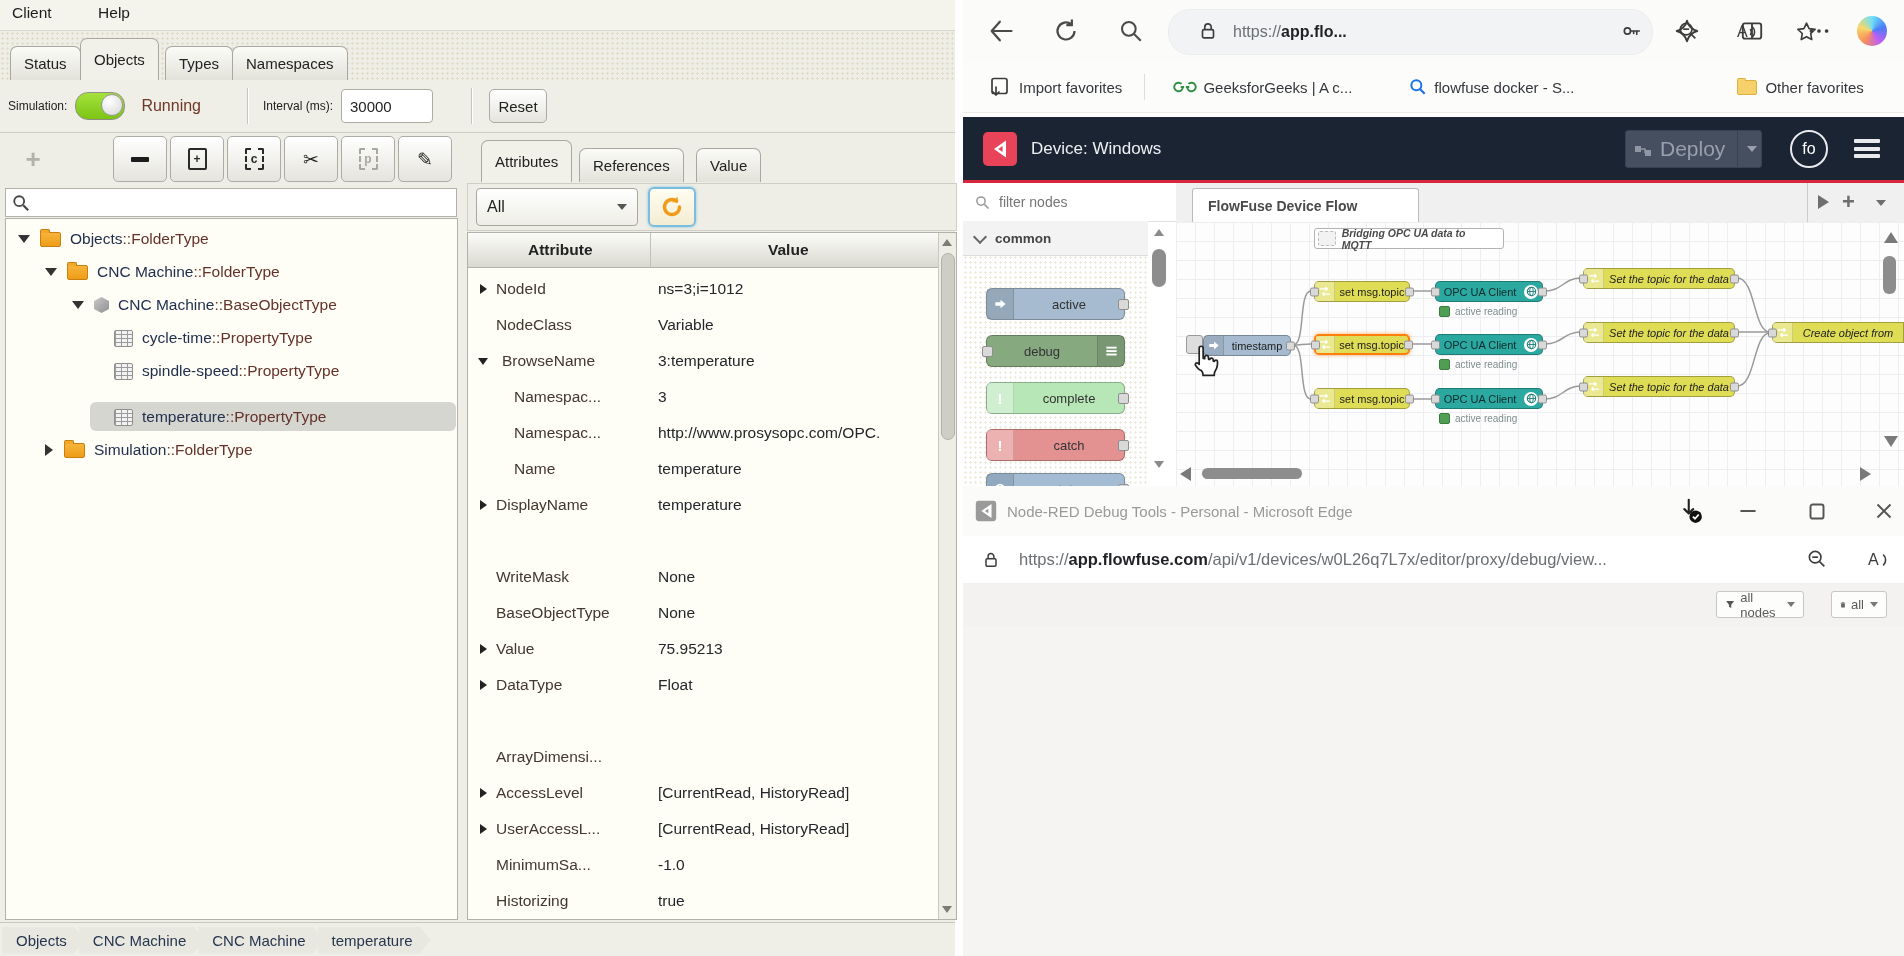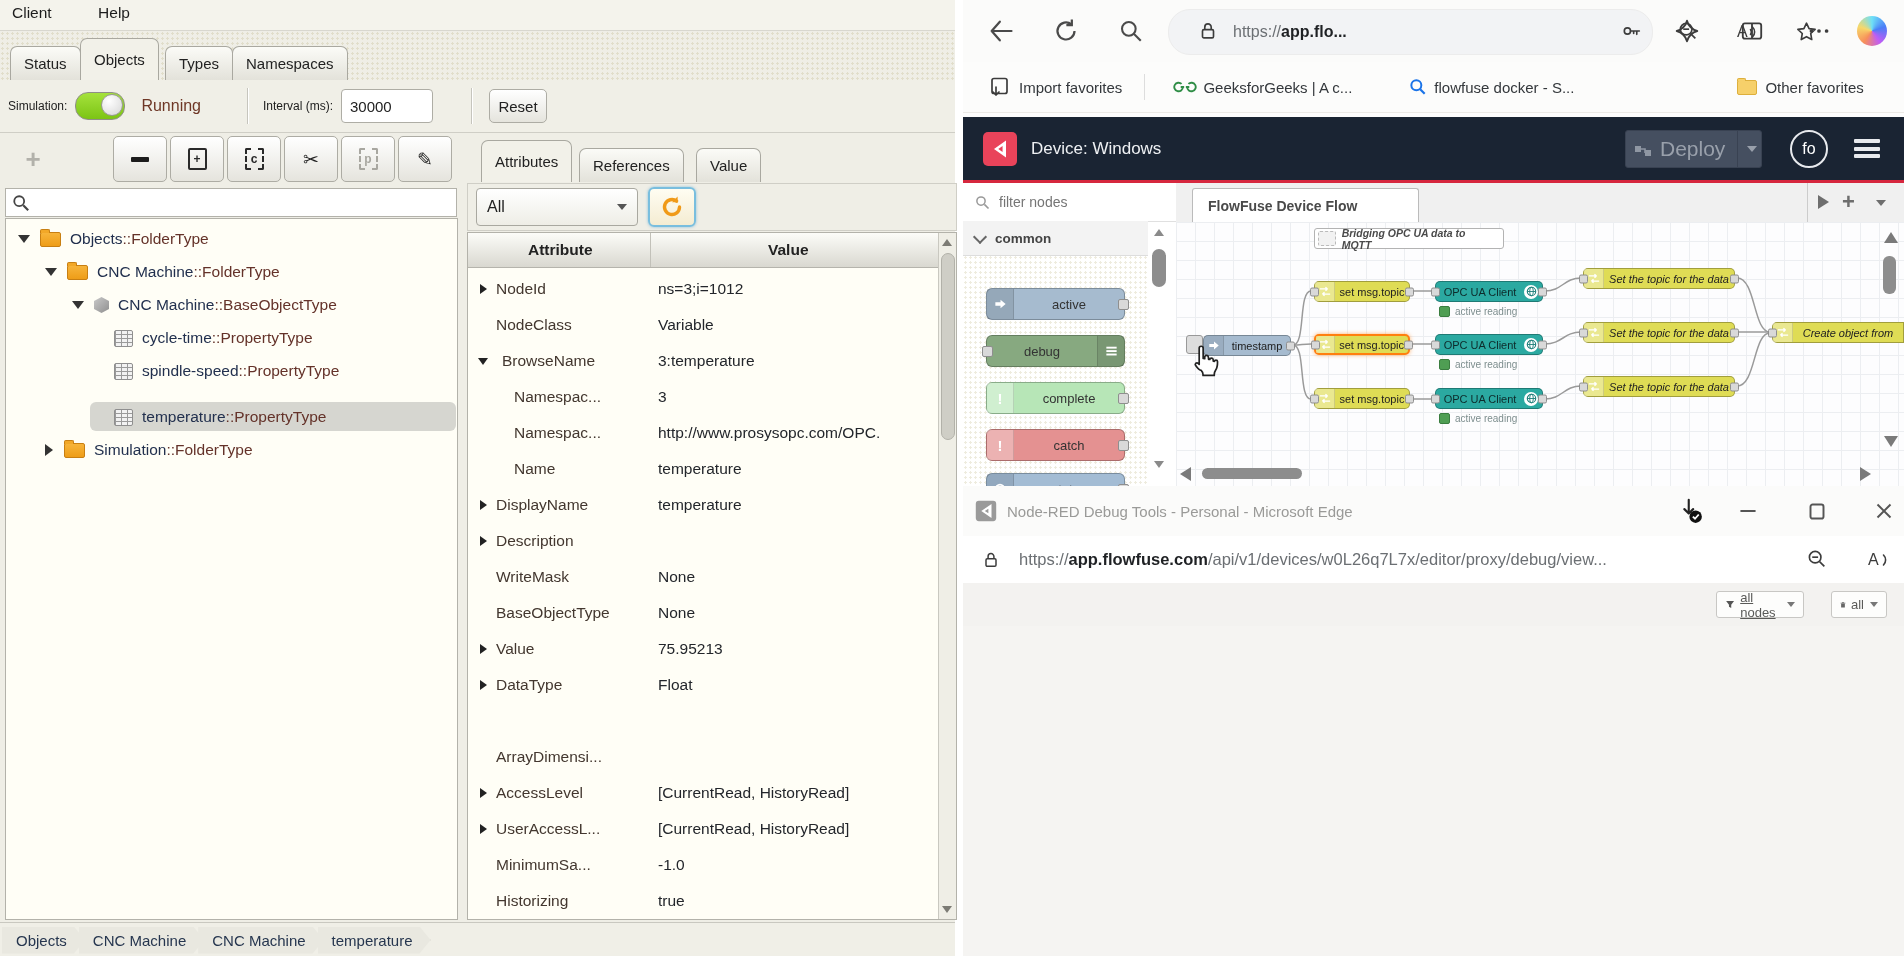--- a/index.html
+++ b/index.html
@@ -306,25 +306,20 @@
       </div>
     <div class="arow" style="left:0;top:218px;width:470px;">
         <span class="aname abs" style="left:46px;">Name</span>
         <span class="avalue abs" style="left:190px;">temperature</span>
       </div>
     <div class="arow" style="left:0;top:254px;width:520px;">
         <span class="stri-r abs" style="left:12px;"></span>
         <span class="aname abs" style="left:28px;">DisplayName</span>
         <span class="avalue abs" style="left:190px;">temperature</span>
       </div>
-    <div class="arow" style="left:0;top:290px;width:470px;">
-        <span class="stri-r abs" style="left:12px;"></span>
-        <span class="aname abs" style="left:28px;">Description</span>
-        <span class="avalue abs" style="left:190px;"></span>
-      </div>
     <div class="arow" style="left:0;top:326px;width:470px;">
         <span class="aname abs" style="left:28px;">WriteMask</span>
         <span class="avalue abs" style="left:190px;">None</span>
       </div>
     <div class="arow" style="left:0;top:362px;width:470px;">
         <span class="aname abs" style="left:28px;">BaseObjectType</span>
         <span class="avalue abs" style="left:190px;">None</span>
       </div>
     <div class="arow" style="left:0;top:398px;width:470px;">
         <span class="stri-r abs" style="left:12px;"></span>
@@ -798,21 +793,21 @@
         </span>
       <span class="eicon" style="left:903px;top:12px;">
         <svg width="24" height="24" viewBox="0 0 24 24">
             <text x="2" y="17" font-size="16" fill="#3c3c3c" font-family="Liberation Sans,sans-serif">A</text>
             <path d="M17.5 7 a7 7 0 0 1 0 10" fill="none" stroke="#3c3c3c" stroke-width="1.6" stroke-linecap="round"></path>
           </svg>
         </span>
     </div>
 
     <div class="dtoolbar abs">
-      <div class="dbtn abs" style="left:753px;top:8px;width:88px;box-sizing:border-box;text-decoration:underline;">
+      <div class="dbtn abs" style="left:753px;top:8px;width:88px;box-sizing:border-box;">
         <svg width="13" height="13" viewBox="0 0 18 18" style="margin-right:5px;">
             <path d="M2 3 H16 L11 9.5 V15 L7 13 V9.5 Z" fill="#555"></path>
           </svg>
         <span>all nodes</span>
         <span class="caret" style="margin-left:6px;border-top-color:#777;border-left-width:4px;border-right-width:4px;border-top-width:5px;"></span>
       </div>
       <div class="dbtn abs" style="left:868px;top:8px;width:56px;box-sizing:border-box;">
         <svg width="12" height="14" viewBox="0 0 16 18" style="margin-right:5px;">
             <rect x="3" y="5" width="10" height="11" rx="1" fill="#666"></rect>
             <rect x="1.5" y="3" width="13" height="1.8" fill="#666"></rect>

